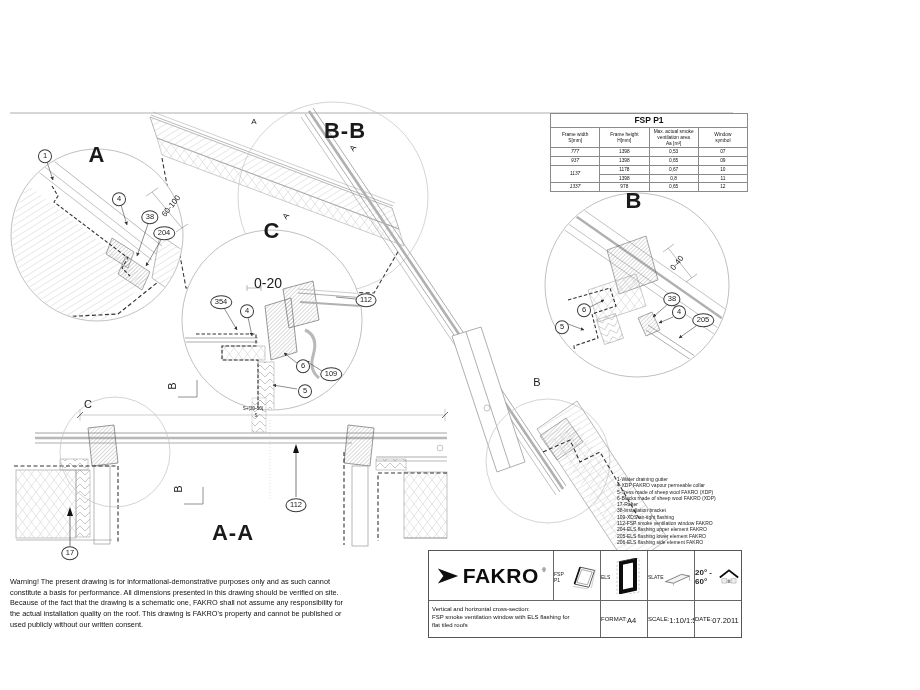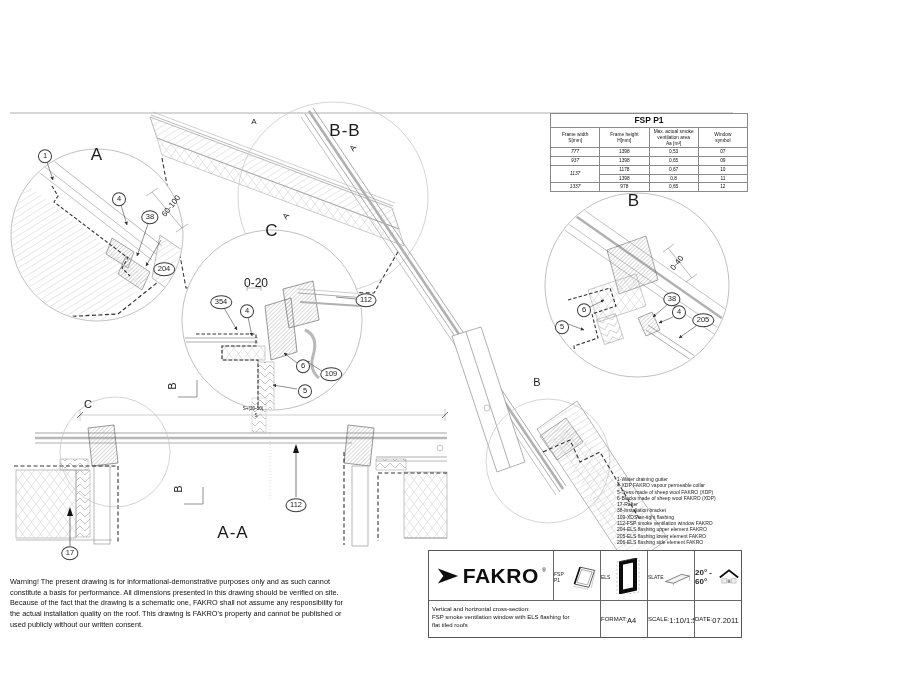--- a/index.html
+++ b/index.html
@@ -2,21 +2,21 @@
 <html><head>
 <meta charset="utf-8">
 <style>
   html,body{margin:0;padding:0;background:#fff;}
   .sheet{position:relative;width:920px;height:690px;background:#fff;overflow:hidden;
          font-family:"Liberation Sans",sans-serif;color:#111;}
   .art{position:absolute;left:0;top:0;width:920px;height:690px;}
   #callouts{position:absolute;left:0;top:0;width:920px;height:690px;}
   .callout{position:absolute;transform:translate(-50%,-50%);white-space:nowrap;color:#1a1a1a;
            font-family:"Liberation Sans",sans-serif;}
-  .k-b{font-size:17px;font-weight:400;letter-spacing:1px;}
+  .k-b{font-size:22px;font-weight:700;letter-spacing:1px;}
   .k-c{border:1px solid #3a3a3a;border-radius:50%;background:#fff;font-size:7.5px;line-height:1;
        padding:2px 3.5px;min-width:5px;text-align:center;}
   .k-l{font-size:9px;}
   .k-t{font-size:4.6px;}
   
   .spec{position:absolute;left:550px;top:113px;width:198px;}
   .spec table{border-collapse:collapse;width:100%;table-layout:fixed;}
   .spec th,.spec td{border:0.6px solid #8a8a8a;font-weight:400;text-align:center;vertical-align:middle;
        font-size:4.8px;line-height:1.2;padding:1px 1px;white-space:pre-line;}
   .spec .title-row th{font-size:8.5px;font-weight:700;border-bottom:0.6px solid #8a8a8a;padding:1px 0 2px;}
@@ -236,26 +236,26 @@
 
   <div id="callouts">
       <div class="callout k-b" style="left: 97px; top: 155px; transform: translate(-50%, -50%);">A</div>
       <div class="callout k-b" style="left: 345px; top: 131px; transform: translate(-50%, -50%);">B-B</div>
       <div class="callout k-b" style="left: 272px; top: 231px; transform: translate(-50%, -50%);">C</div>
       <div class="callout k-b" style="left: 634px; top: 201px; transform: translate(-50%, -50%);">B</div>
       <div class="callout k-b" style="left: 233px; top: 533px; transform: translate(-50%, -50%);">A-A</div>
       <div class="callout k-c" style="left: 45px; top: 156px; transform: translate(-50%, -50%);">1</div>
       <div class="callout k-c" style="left: 119px; top: 199px; transform: translate(-50%, -50%);">4</div>
       <div class="callout k-c" style="left: 150px; top: 217px; transform: translate(-50%, -50%);">38</div>
-      <div class="callout k-c" style="left: 164px; top: 233px; transform: translate(-50%, -50%); margin-top: 36px;">204</div>
+      <div class="callout k-c" style="left: 164px; top: 233px; transform: translate(-50%, -50%);">204</div>
       <div class="callout k-l" style="left: 171px; top: 206px; font-size: 8px; transform: translate(-50%, -50%) rotate(-52deg);">60-100</div>
       <div class="callout k-l" style="left: 254px; top: 121px; font-size: 8px; transform: translate(-50%, -50%);">A</div>
       <div class="callout k-l" style="left: 353px; top: 148px; font-size: 8px; transform: translate(-50%, -50%) rotate(-52deg);">A</div>
       <div class="callout k-l" style="left: 286px; top: 216px; font-size: 8px; transform: translate(-50%, -50%) rotate(-52deg);">A</div>
-      <div class="callout k-l" style="left: 256px; top: 283px; font-size: 12px; transform: translate(-50%, -50%);">0-20</div>
+      <div class="callout k-l" style="left: 268px; top: 283px; font-size: 14px; transform: translate(-50%, -50%);">0-20</div>
       <div class="callout k-c" style="left: 221px; top: 302px; transform: translate(-50%, -50%);">354</div>
       <div class="callout k-c" style="left: 247px; top: 311px; transform: translate(-50%, -50%);">4</div>
       <div class="callout k-c" style="left: 366px; top: 300px; transform: translate(-50%, -50%);">112</div>
       <div class="callout k-c" style="left: 303px; top: 366px; transform: translate(-50%, -50%);">6</div>
       <div class="callout k-c" style="left: 331px; top: 374px; transform: translate(-50%, -50%);">109</div>
       <div class="callout k-c" style="left: 305px; top: 391px; transform: translate(-50%, -50%);">5</div>
       <div class="callout k-l" style="left: 677px; top: 263px; font-size: 8px; transform: translate(-50%, -50%) rotate(-52deg);">0-40</div>
       <div class="callout k-c" style="left: 672px; top: 299px; transform: translate(-50%, -50%);">38</div>
       <div class="callout k-c" style="left: 679px; top: 312px; transform: translate(-50%, -50%);">4</div>
       <div class="callout k-c" style="left: 703px; top: 320px; transform: translate(-50%, -50%);">205</div>

